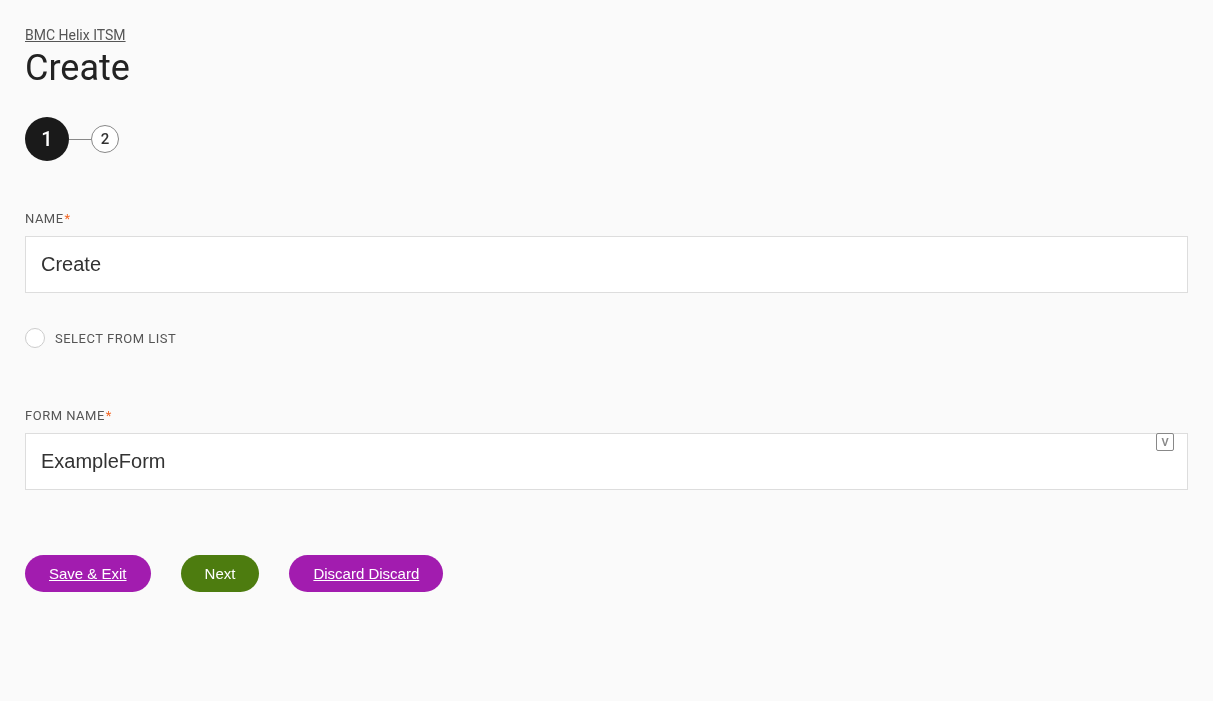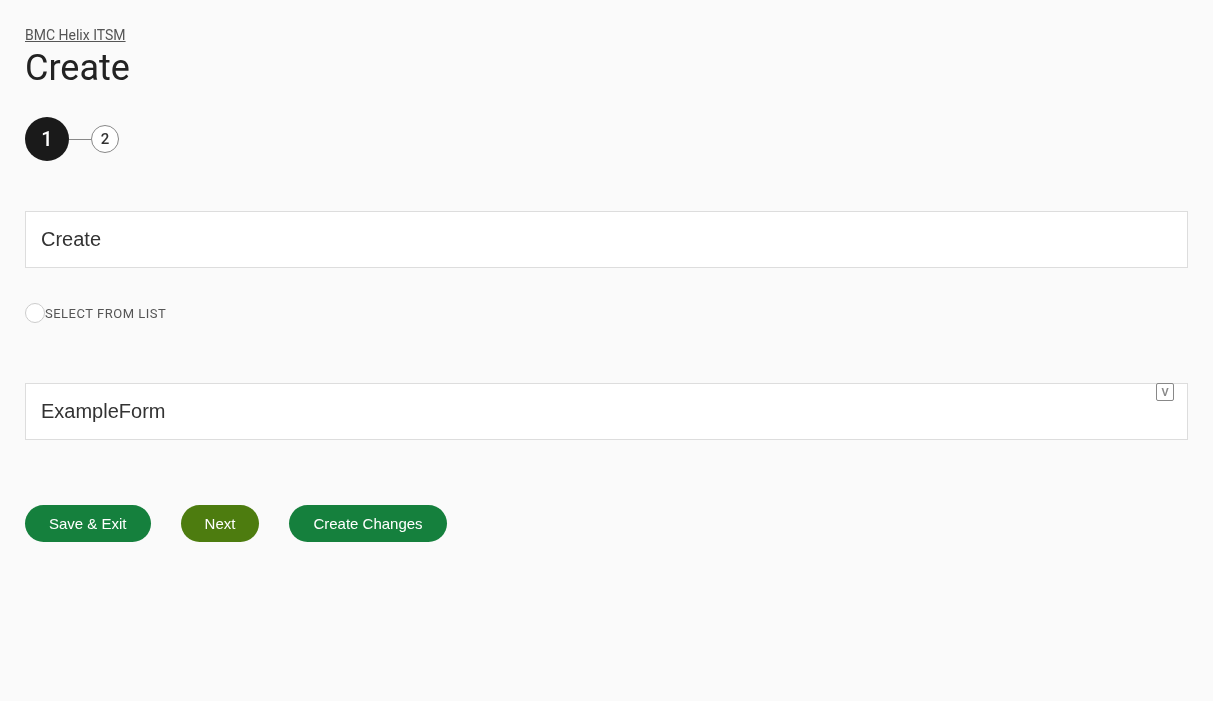--- a/index.html
+++ b/index.html
@@ -85,20 +85,21 @@
       outline: none;
     }
     .radio-row {
       display: flex;
       gap: 0;
       margin-top: 12px;
     }
     .radio-option {
       display: flex;
       align-items: center;
+      gap: 10px;
       width: 50%;
       cursor: pointer;
     }
     .radio-circle {
       width: 20px;
       height: 20px;
       border-radius: 50%;
       border: 1px solid #ccc;
       background: #fff;
       display: flex;
@@ -151,21 +152,22 @@
     .btn {
       border: none;
       border-radius: 30px;
       padding: 10px 24px;
       font-size: 15px;
       font-weight: 500;
       cursor: pointer;
       color: #fff;
     }
     .btn.gray {
-      background: #15803d;
+      background: #a21caf;
+      text-decoration: underline;
     }
     .btn.orange {
       background: #4d7c0f;
     }
   </style>
 </head>
 <body>
 
 
 
@@ -173,39 +175,45 @@
 
 <h1 class="page-title">Create</h1>
 
 <div class="stepper">
   <div class="step active">1</div>
   <div class="step-connector"></div>
   <div class="step inactive">2</div>
 </div>
 
 <div class="field-group">
+  <label class="field-label">
+    <span>NAME</span><span class="required-mark">*</span>
+  </label>
   <input type="text" class="text-input" value="Create" style="">
 </div>
 
 <div class="field-group forms-options-group">
   <div class="radio-row">
     <div class="radio-option">
       <div class="radio-circle"></div>
       <span class="radio-label">SELECT FROM LIST</span>
     </div>
   </div>
 </div>
 
 <div class="field-group">
+  <label class="field-label">
+    <span>FORM NAME</span><span class="required-mark">*</span>
+  </label>
   <div class="input-wrap">
     <input type="text" class="text-input" value="ExampleForm" style="">
     <div class="input-suffix-icon">V</div>
   </div>
 </div>
 
 <div class="button-row">
   <button class="btn gray">Save &amp; Exit</button>
   <button class="btn orange">Next</button>
-  <button class="btn gray">Create Changes</button>
+  <button class="btn gray">Discard Discard</button>
 </div>
 
 
 
 
 </body></html>

